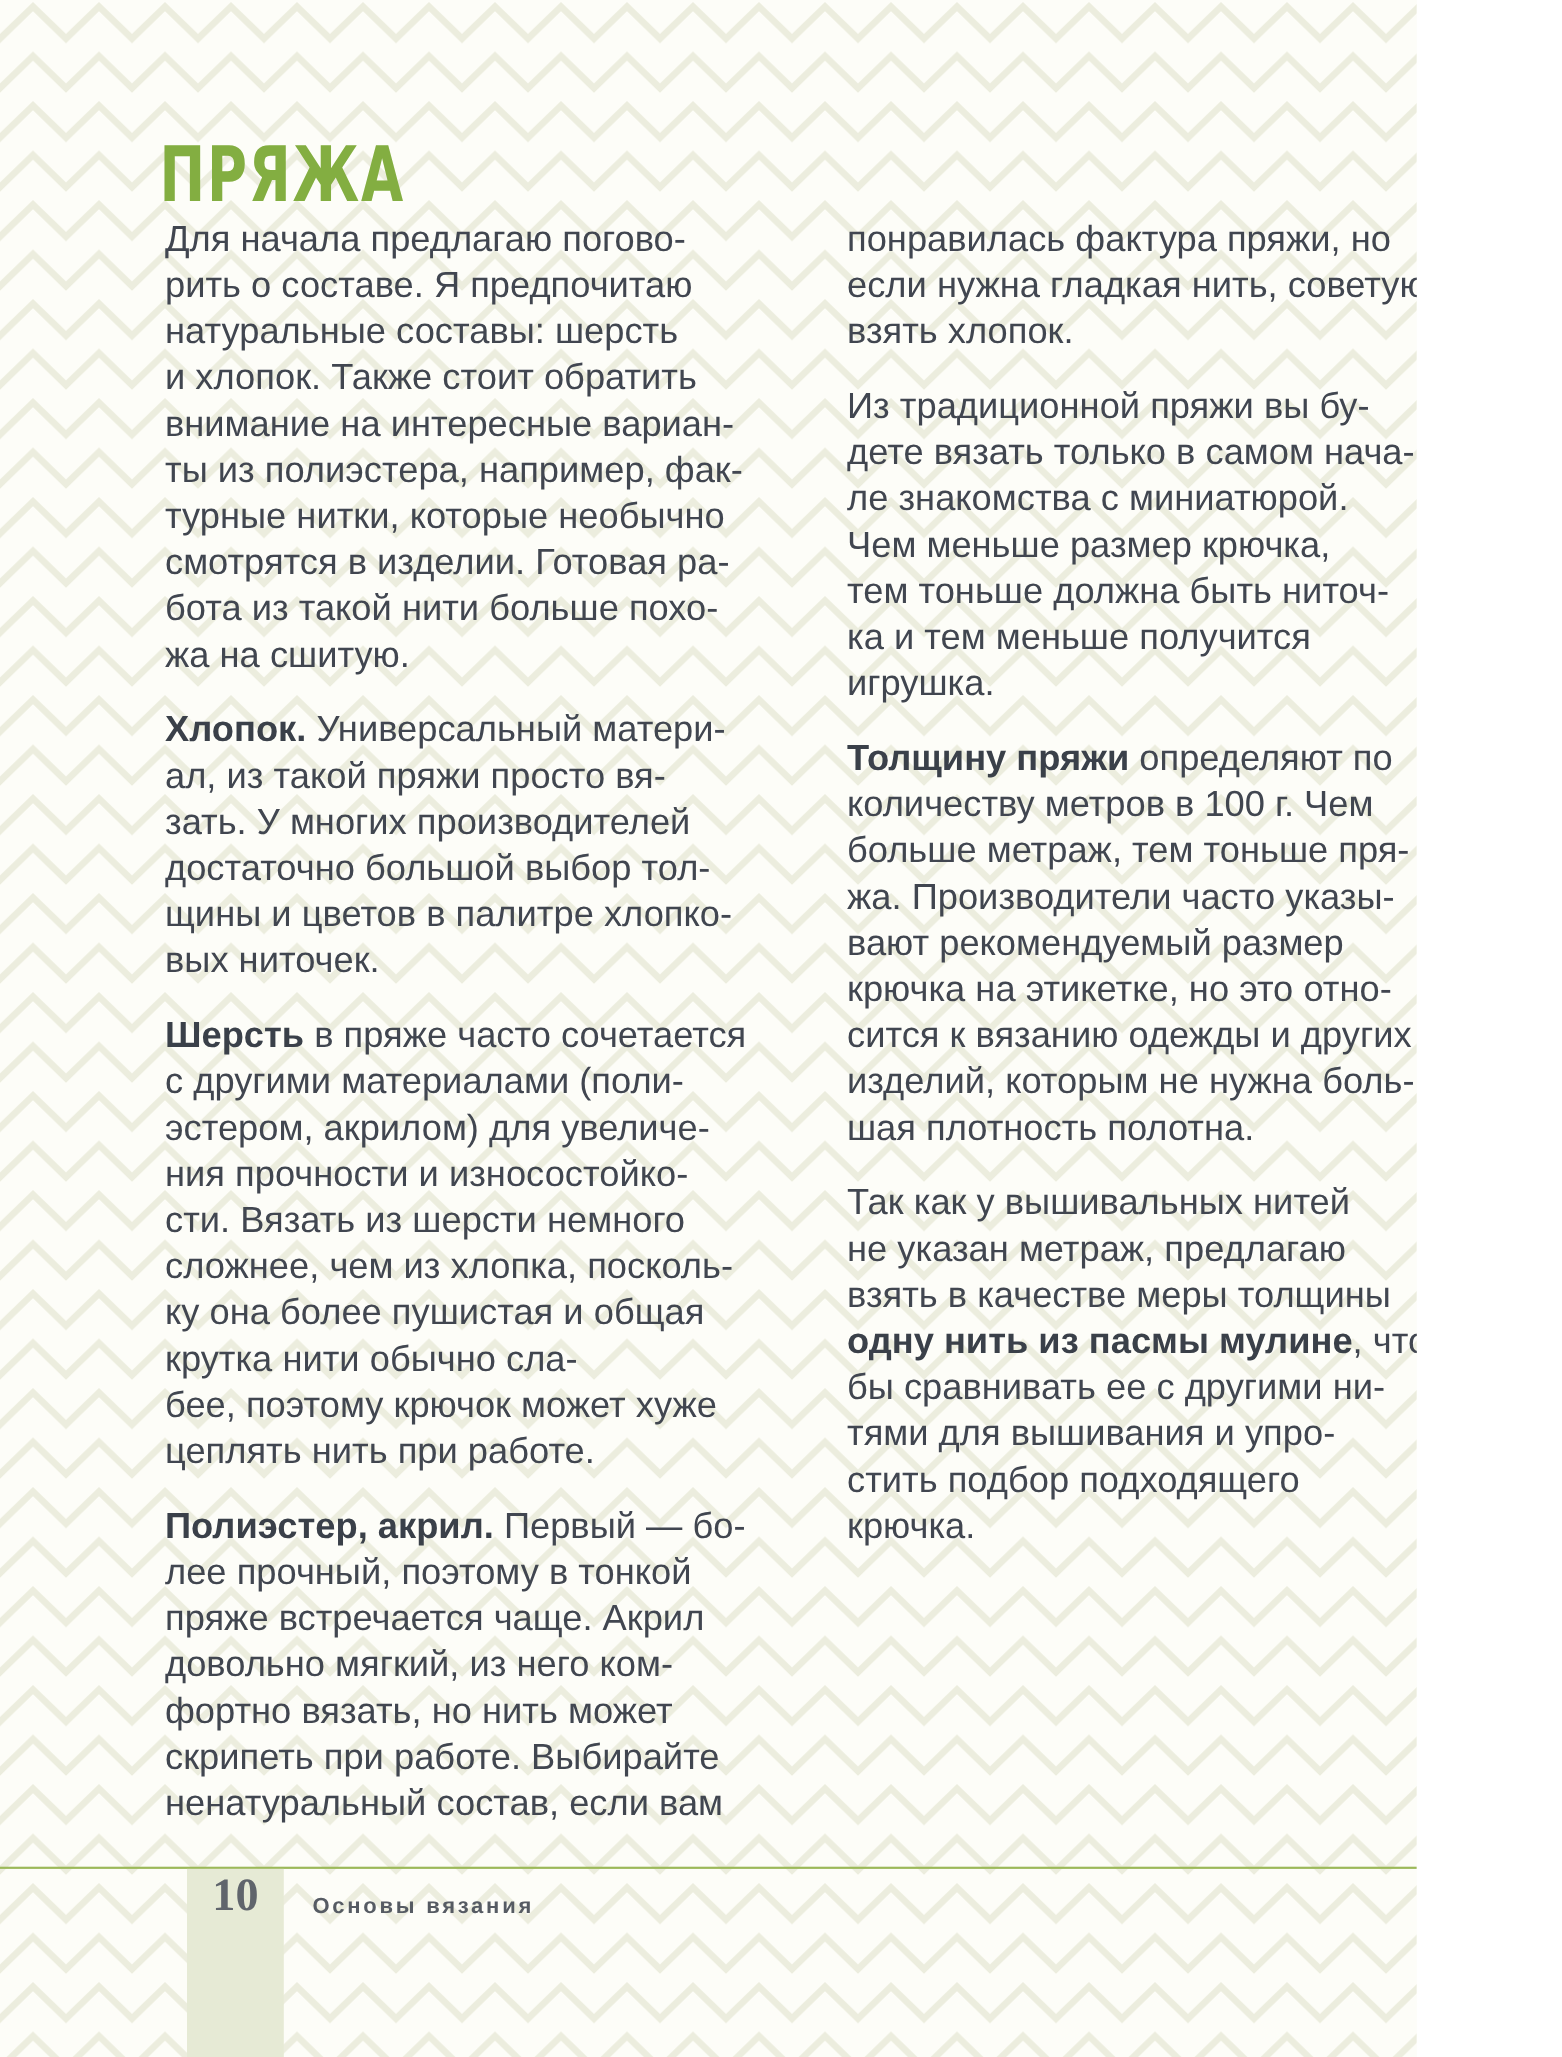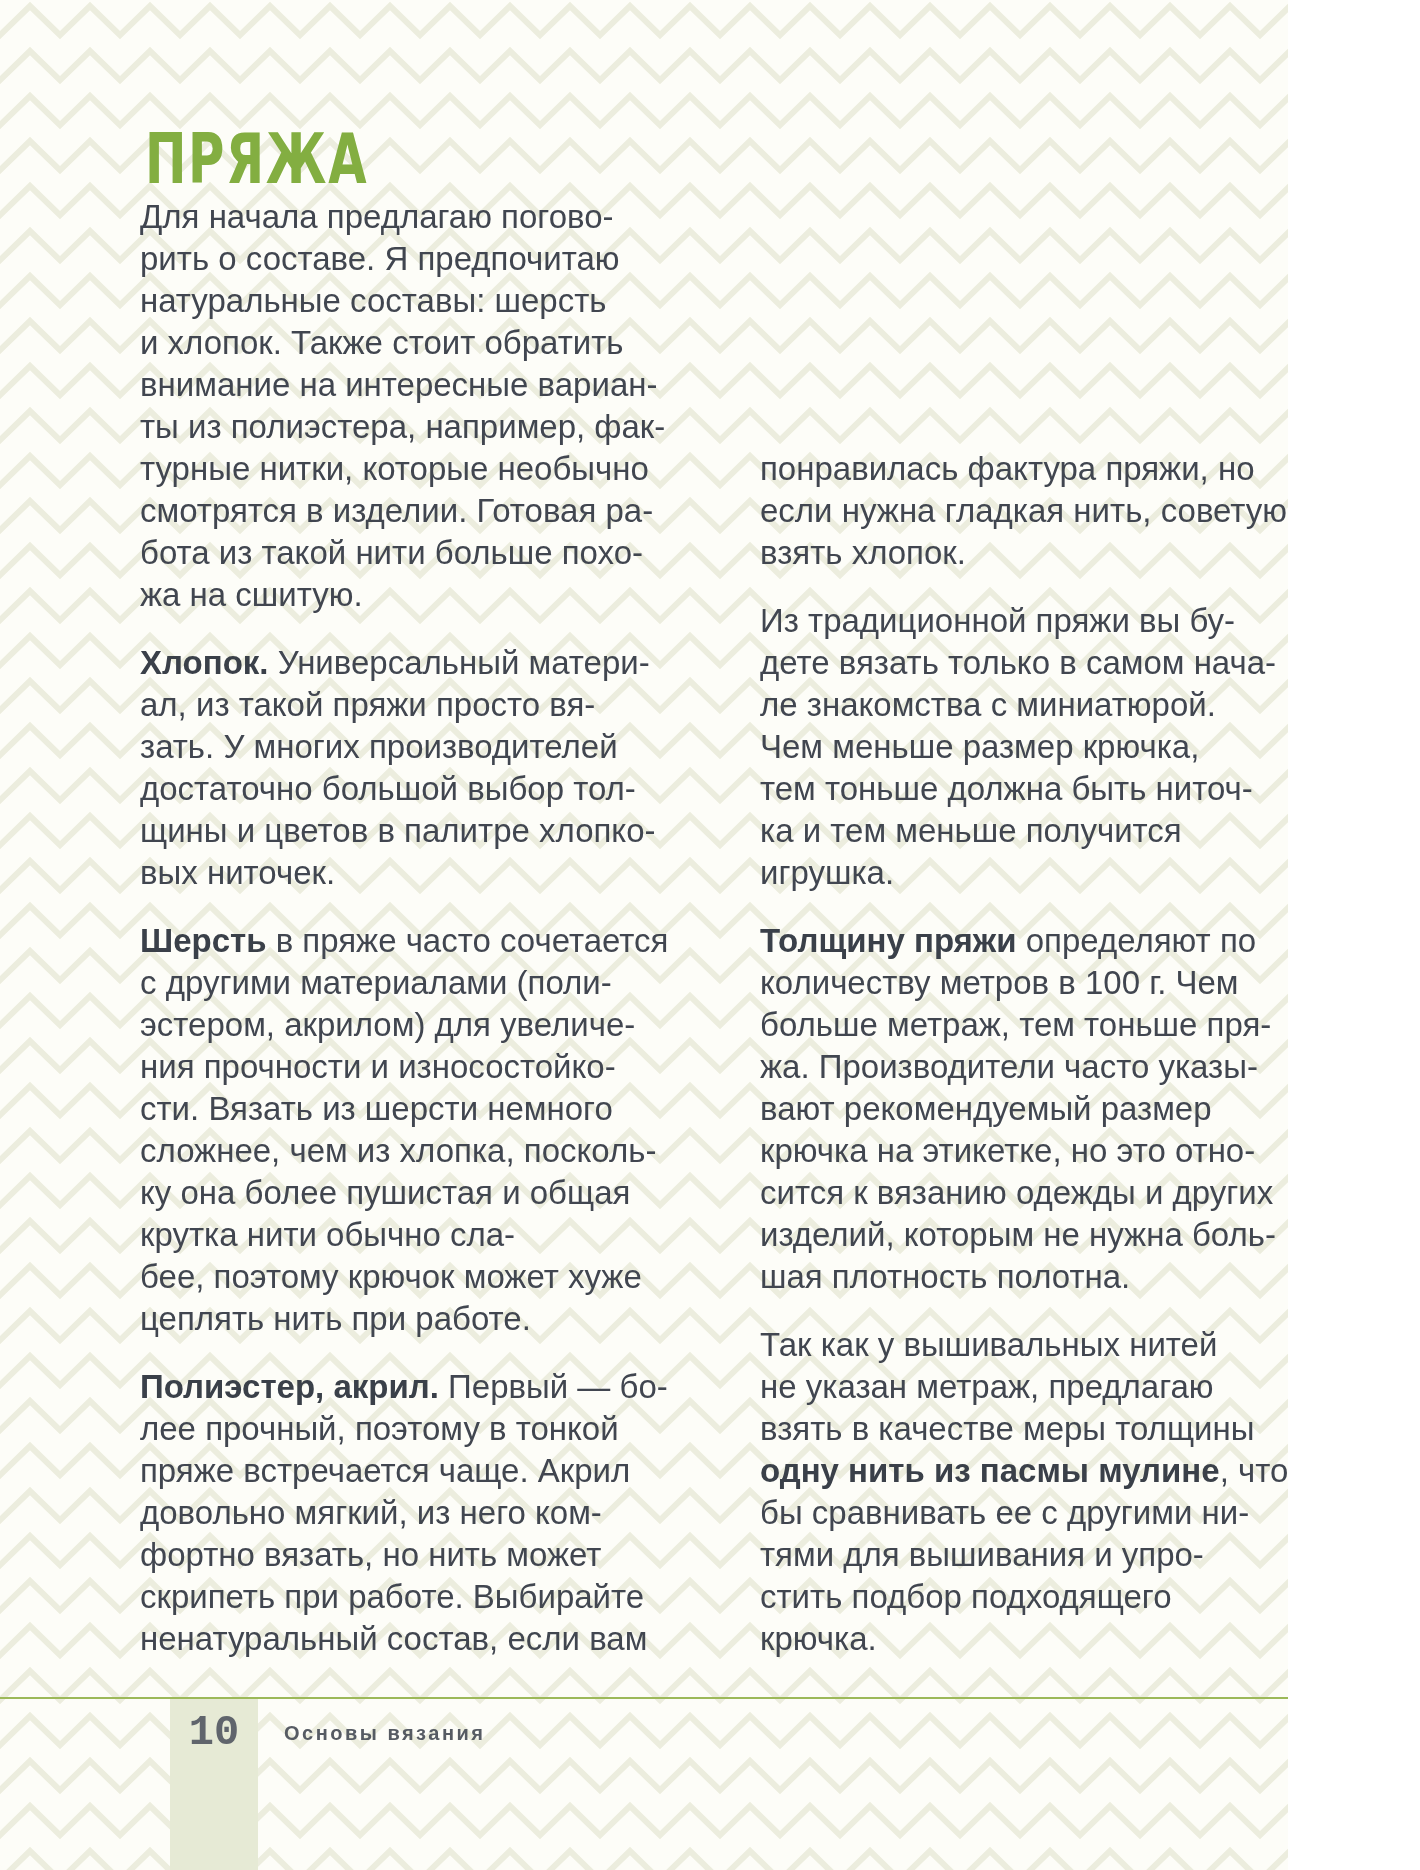--- a/index.html
+++ b/index.html
@@ -27,25 +27,24 @@
     font-weight: 700;
     font-size: 62px;
     letter-spacing: 2px;
     color: var(--accent, #83ae41);
     transform: scale(0.8, 1.12);
     transform-origin: left top;
     white-space: nowrap;
   }
   .columns {
     position: absolute;
-    left: 140px;
+    left: 150px;
     top: 196px;
     width: 1220px;
     display: flex;
-    align-items: flex-end;
   }
   .col {
     width: 610px;
     flex: 0 0 610px;
     font-size: 33px;
     line-height: 42px;
     color: #414650;
   }
   .col + .col { margin-left: 10px; }
   .para {
@@ -65,22 +64,21 @@
     position: absolute;
     left: 170px;
     top: 1699px;
     width: 88px;
     height: 171px;
     background: var(--bar, #e6ead5);
     text-align: center;
   }
   .pagenum {
     display: inline-block;
-    margin-top: 10px;
-    font-family: Liberation Mono, monospace;
+    font-family: Liberation Serif, serif;
     font-weight: 700;
     font-size: 42px;
     color: #60656c;
   }
   .section-label {
     position: absolute;
     left: 284px;
     top: 1722px;
     font-size: 20px;
     font-weight: 700;

